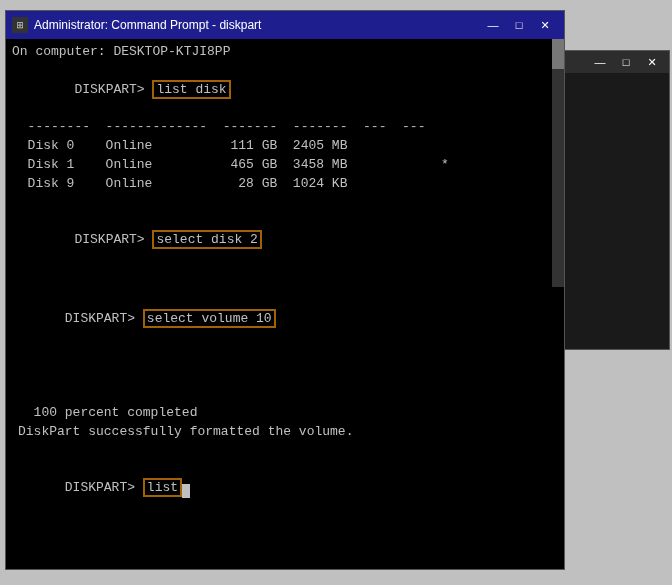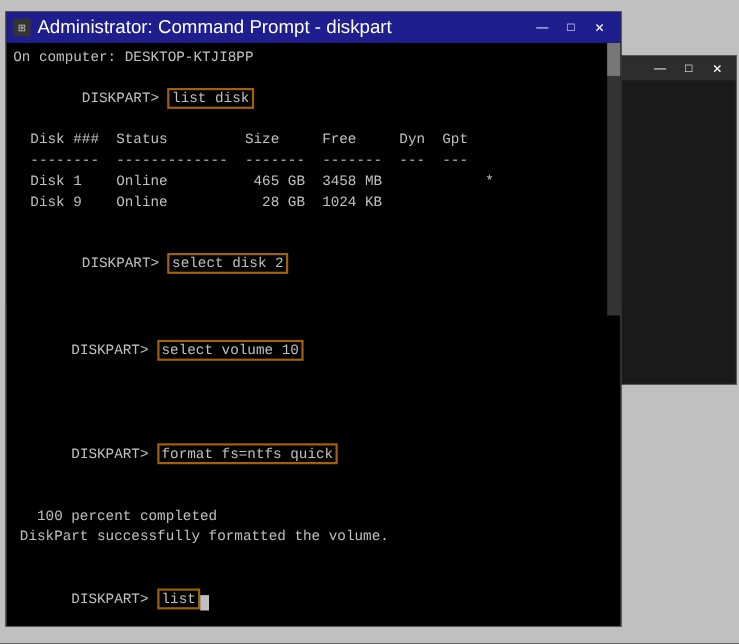--- a/index.html
+++ b/index.html
@@ -71,21 +71,21 @@
       align-items: center;
       justify-content: center;
       font-size: 9px;
       color: #ccc;
       flex-shrink: 0;
     }
 
     .titlebar-title {
       flex: 1;
       color: white;
-      font-size: 17px;
+      font-size: 12px;
       font-family: 'Segoe UI', sans-serif;
     }
 
     .titlebar-buttons {
       display: flex;
       gap: 0;
       margin-left: auto;
     }
 
     .titlebar-btn {
@@ -185,45 +185,42 @@
       <button class="titlebar-btn close">✕</button>
     </div>
   </div>
 
   <div style="position:relative; height:248px; overflow:hidden; flex-shrink:0;">
     <div class="console-area" style="padding-right:18px;">
       <div class="line">On computer: DESKTOP-KTJI8PP</div>
       <div class="line">
         <span>DISKPART&gt; </span><span class="cmd-highlight">list disk</span>
       </div>
-      <div class="line">  Disk ###  Status         Size     Free     Dyn  Gpt</div>
       <div class="line">  --------  -------------  -------  -------  ---  ---</div>
+      <div class="line">  Disk 0    Online          111 GB  2405 MB</div>
       <div class="line">  Disk 1    Online          465 GB  3458 MB            *</div>
       <div class="line">  Disk 9    Online           28 GB  1024 KB</div>
       <div class="line">&nbsp;</div>
       <div class="line">
         <span>DISKPART&gt; </span><span class="cmd-highlight">select disk 2</span>
       </div>
 
     </div>
 
     <div class="scrollbar">
       <div class="scrollbar-thumb"></div>
     </div>
   </div>
 
   <div class="bottom-section">
     <div class="line">
       <span>DISKPART&gt; </span><span class="cmd-highlight">select volume 10</span>
     </div>
     <div class="line">&nbsp;</div>
     <div class="line">&nbsp;</div>
-    <div class="line">
-      <span>DISKPART&gt; </span><span class="cmd-highlight">format fs=ntfs quick</span>
-    </div>
     <div class="line">&nbsp;</div>
     <div class="line">  100 percent completed</div>
     <div class="line">DiskPart successfully formatted the volume.</div>
     <div class="line">&nbsp;</div>
     <div class="line">
       <span>DISKPART&gt; </span><span class="cmd-highlight">list</span><span class="cursor"></span>
     </div>
   </div>
 </div>
 

